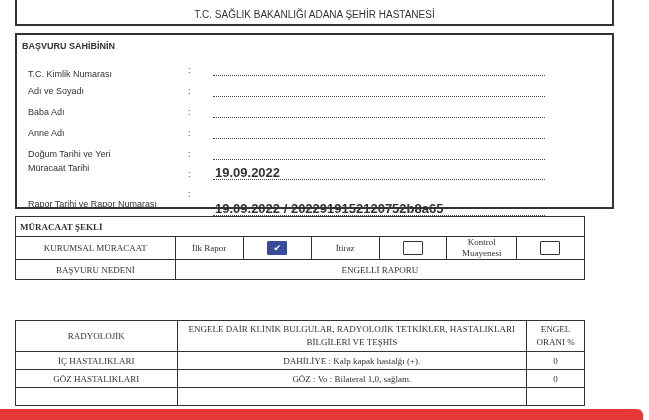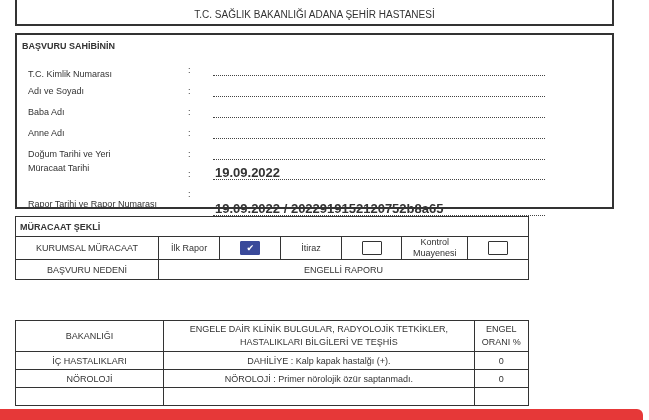--- a/index.html
+++ b/index.html
@@ -6,21 +6,21 @@
   body{width:649px;height:420px;background:#fff;position:relative;overflow:hidden;
        font-family:"Liberation Sans",sans-serif;color:#333;}
   .box{position:absolute;left:15px;width:599px;border:2px solid #333;box-sizing:border-box;background:#fff;}
   .hospital{top:-4px;height:30px;text-align:center;font-size:10px;line-height:34px;}
   .applicant{top:33px;height:176px;}
   .sec-title{font-size:9px;font-weight:bold;margin:6px 0 0 5px;}
   .field{position:absolute;left:11px;font-size:9px;}
   .colon{position:absolute;left:171px;font-size:9px;}
   .line{position:absolute;left:179px;width:330px;border-bottom:1px dotted #444;height:12px;
         font-size:13px;font-weight:bold;line-height:12px;padding-left:2px;margin-left:17px;}
-  table{border-collapse:collapse;position:absolute;left:15px;width:514px;font-size:9px;}
+  table{border-collapse:collapse;position:absolute;left:15px;width:570px;font-size:9px;font-family:Liberation Serif, serif;}
   td{border:1.5px solid #333;text-align:center;padding:0;}
   .murac{top:216px;}
   .murac td{height:19px;}
   .murac .head td{text-align:left;font-weight:bold;padding-left:4px;height:19px;}
   .cb{display:inline-block;width:18px;height:12px;border:1.5px solid #333;border-radius:1px;vertical-align:middle;}
   .cb.checked{background:#3a4a9a;border-color:#3a4a9a;color:#fff;font-size:9px;line-height:12px;text-align:center;}
   .sys{top:320px;}
   .sys td{height:17px;}
   .redbar{position:absolute;left:0;top:409px;width:643px;height:20px;background:#e63838;border-top-right-radius:6px;}
 </style>
@@ -101,32 +101,32 @@
   </table>
 
 <table class="sys">
   <colgroup>
       <col style="width:169px">
       <col style="width:372px">
       <col style="width:60px">
     </colgroup>
   <tbody>
       <tr>
-    <td style="height:30px">BAKANLIĞI</td>
+    <td style="height:30px">RADYOLOJİK</td>
     <td style="line-height:13px">ENGELE DAİR KLİNİK BULGULAR, RADYOLOJİK TETKİKLER, HASTALIKLARI BİLGİLERİ VE TEŞHİS</td>
     <td style="line-height:13px">ENGEL ORANI %</td>
   </tr>
   <tr>
     <td>İÇ HASTALIKLARI</td>
     <td>DAHİLİYE : Kalp kapak hastalğı (+).</td>
     <td>0</td>
   </tr>
   <tr>
-    <td>NÖROLOJİ</td>
-    <td>NÖROLOJİ : Primer nörolojik özür saptanmadı.</td>
+    <td>GÖZ HASTALIKLARI</td>
+    <td>GÖZ : Vo : Bilateral 1,0, sağlam.</td>
     <td>0</td>
   </tr>
   <tr>
         <td></td>
         <td></td>
         <td></td>
       </tr>
 </tbody>
   </table>
 

